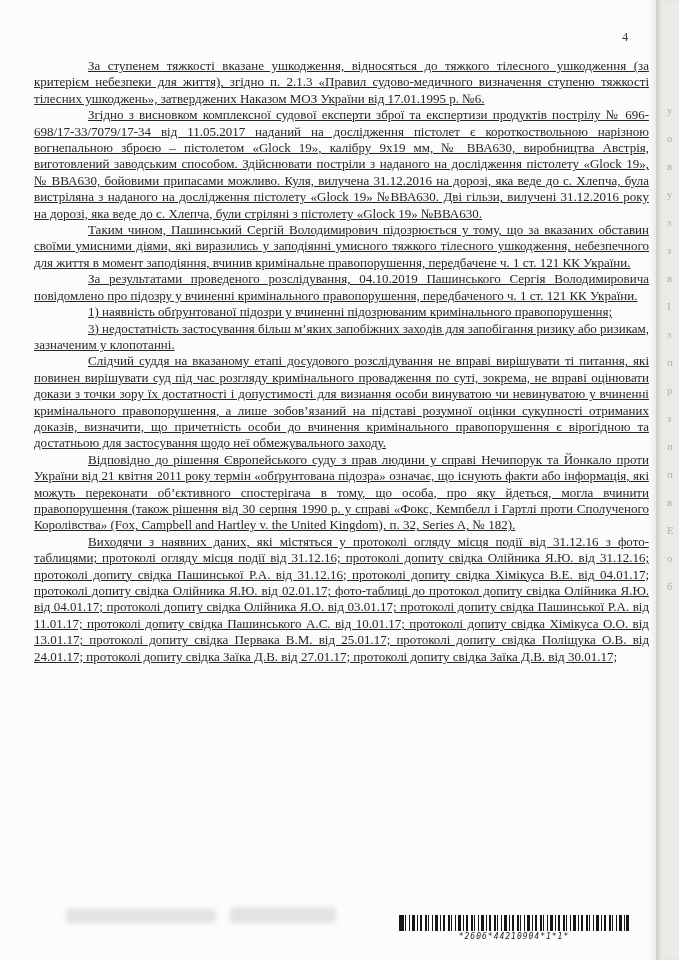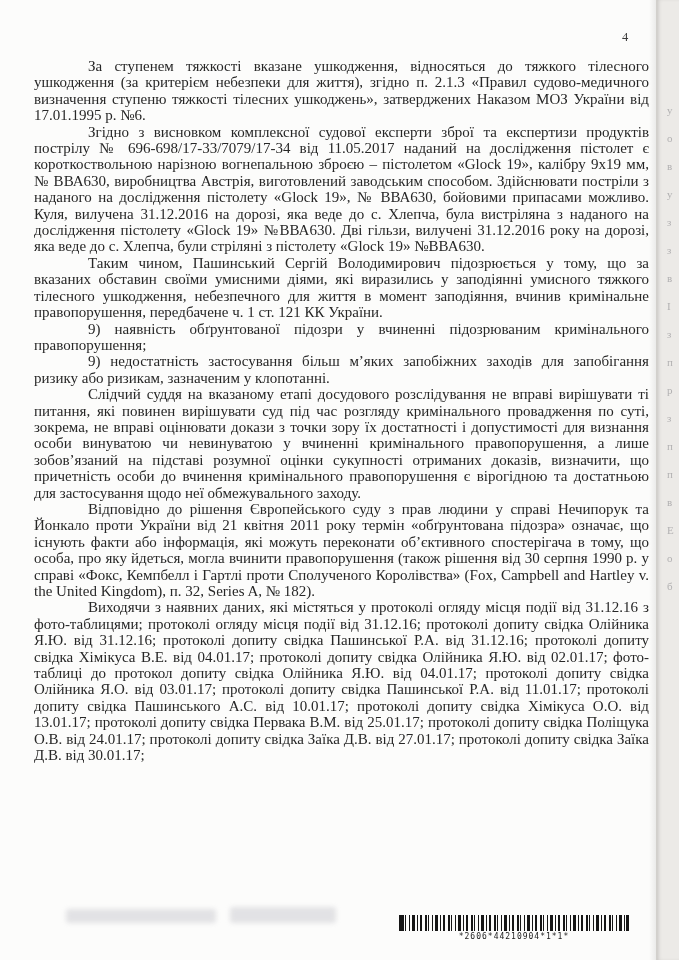--- a/index.html
+++ b/index.html
@@ -17,43 +17,45 @@
     top: 30px;
     font-size: 12.5px;
     color: #3a3a3a;
   }
   .content {
     position: absolute;
     left: 34px;
     top: 58px;
     width: 615px;
     color: #272727;
-    font-size: 15px;
+    font-size: 13px;
     line-height: 16.4px;
     text-align: justify;
+    text-decoration: underline;
   }
   .content p {
     margin: 0;
     text-indent: 54px;
   }
   
   .smudge-a, .smudge-b {
     position: absolute;
     background: rgba(138,138,148,0.22);
     filter: blur(2.5px);
     border-radius: 3px;
   }
   .smudge-a { left: 66px;  top: 909px; width: 150px; height: 14px; }
   .smudge-b { left: 230px; top: 907px; width: 106px; height: 16px; }
   
   .barcode {
     position: absolute;
     left: 399px;
     top: 915px;
     width: 230px;
+    font-style: italic;
   }
   .barcode-bars {
     height: 16px;
     border-left: 3px solid #161616;
     border-right: 3px solid #161616;
     background: repeating-linear-gradient(90deg,
       #161616 0px,  #161616 2px,  transparent 2px,  transparent 3px,
       #161616 3px,  #161616 4px,  transparent 4px,  transparent 7px,
       #161616 7px,  #161616 8px,  transparent 8px,  transparent 10px,
       #161616 10px, #161616 13px, transparent 13px, transparent 15px,
@@ -104,22 +106,23 @@
 <body>
 
 <div class="page">
 
   <div class="page-number">4</div>
 
   <div class="content">
     <p>За ступенем тяжкості вказане ушкодження, відносяться до тяжкого тілесного ушкодження (за критерієм небезпеки для життя), згідно п. 2.1.3 «Правил судово-медичного визначення ступеню тяжкості тілесних ушкоджень», затверджених Наказом МОЗ України від 17.01.1995 р. №6.</p>
     <p>Згідно з висновком комплексної судової експерти зброї та експертизи продуктів пострілу № 696-698/17-33/7079/17-34 від 11.05.2017 наданий на дослідження пістолет є короткоствольною нарізною вогнепальною зброєю – пістолетом «Glock 19», калібру 9х19 мм, № ВВА630, виробництва Австрія, виготовлений заводським способом. Здійснювати постріли з наданого на дослідження пістолету «Glock 19», № ВВА630, бойовими припасами можливо. Куля, вилучена 31.12.2016 на дорозі, яка веде до с. Хлепча, була вистріляна з наданого на дослідження пістолету «Glock 19» №ВВА630. Дві гільзи, вилучені 31.12.2016 року на дорозі, яка веде до с. Хлепча, були стріляні з пістолету «Glock 19» №ВВА630.</p>
     <p>Таким чином, Пашинський Сергій Володимирович підозрюється у тому, що за вказаних обставин своїми умисними діями, які виразились у заподіянні умисного тяжкого тілесного ушкодження, небезпечного для життя в момент заподіяння, вчинив кримінальне правопорушення, передбачене ч. 1 ст. 121 КК України.</p>
-    <p>9) наявність обґрунтованої підозри у вчиненні підозрюваним кримінального правопорушення;</p>
-    <p>9) недостатність застосування більш м’яких запобіжних заходів для запобігання ризику або ризикам, зазначеним у клопотанні.</p>
+    <p>За результатами проведеного розслідування, 04.10.2019 Пашинського Сергія Володимировича повідомлено про підозру у вчиненні кримінального правопорушення, передбаченого ч. 1 ст. 121 КК України.</p>
+    <p>1) наявність обґрунтованої підозри у вчиненні підозрюваним кримінального правопорушення;</p>
+    <p>3) недостатність застосування більш м’яких запобіжних заходів для запобігання ризику або ризикам, зазначеним у клопотанні.</p>
     <p>Слідчий суддя на вказаному етапі досудового розслідування не вправі вирішувати ті питання, які повинен вирішувати суд під час розгляду кримінального провадження по суті, зокрема, не вправі оцінювати докази з точки зору їх достатності і допустимості для визнання особи винуватою чи невинуватою у вчиненні кримінального правопорушення, а лише зобов’язаний на підставі розумної оцінки сукупності отриманих доказів, визначити, що причетність особи до вчинення кримінального правопорушення є вірогідною та достатньою для застосування щодо неї обмежувального заходу.</p>
     <p>Відповідно до рішення Європейського суду з прав людини у справі Нечипорук та Йонкало проти України від 21 квітня 2011 року термін «обґрунтована підозра» означає, що існують факти або інформація, які можуть переконати об’єктивного спостерігача в тому, що особа, про яку йдеться, могла вчинити правопорушення (також рішення від 30 серпня 1990 р. у справі «Фокс, Кемпбелл і Гартлі проти Сполученого Королівства» (Fox, Campbell and Hartley v. the United Kingdom), п. 32, Series A, № 182).</p>
     <p>Виходячи з наявних даних, які містяться у протоколі огляду місця події від 31.12.16 з фото-таблицями; протоколі огляду місця події від 31.12.16; протоколі допиту свідка Олійника Я.Ю. від 31.12.16; протоколі допиту свідка Пашинської Р.А. від 31.12.16; протоколі допиту свідка Хімікуса В.Е. від 04.01.17; протоколі допиту свідка Олійника Я.Ю. від 02.01.17; фото-таблиці до протокол допиту свідка Олійника Я.Ю. від 04.01.17; протоколі допиту свідка Олійника Я.О. від 03.01.17; протоколі допиту свідка Пашинської Р.А. від 11.01.17; протоколі допиту свідка Пашинського А.С. від 10.01.17; протоколі допиту свідка Хімікуса О.О. від 13.01.17; протоколі допиту свідка Первака В.М. від 25.01.17; протоколі допиту свідка Поліщука О.В. від 24.01.17; протоколі допиту свідка Заїка Д.В. від 27.01.17; протоколі допиту свідка Заїка Д.В. від 30.01.17;</p>
   </div>
 
   <div class="smudge-a"></div>
   <div class="smudge-b"></div>
 
   <div class="barcode">
     <div class="barcode-bars"></div>

